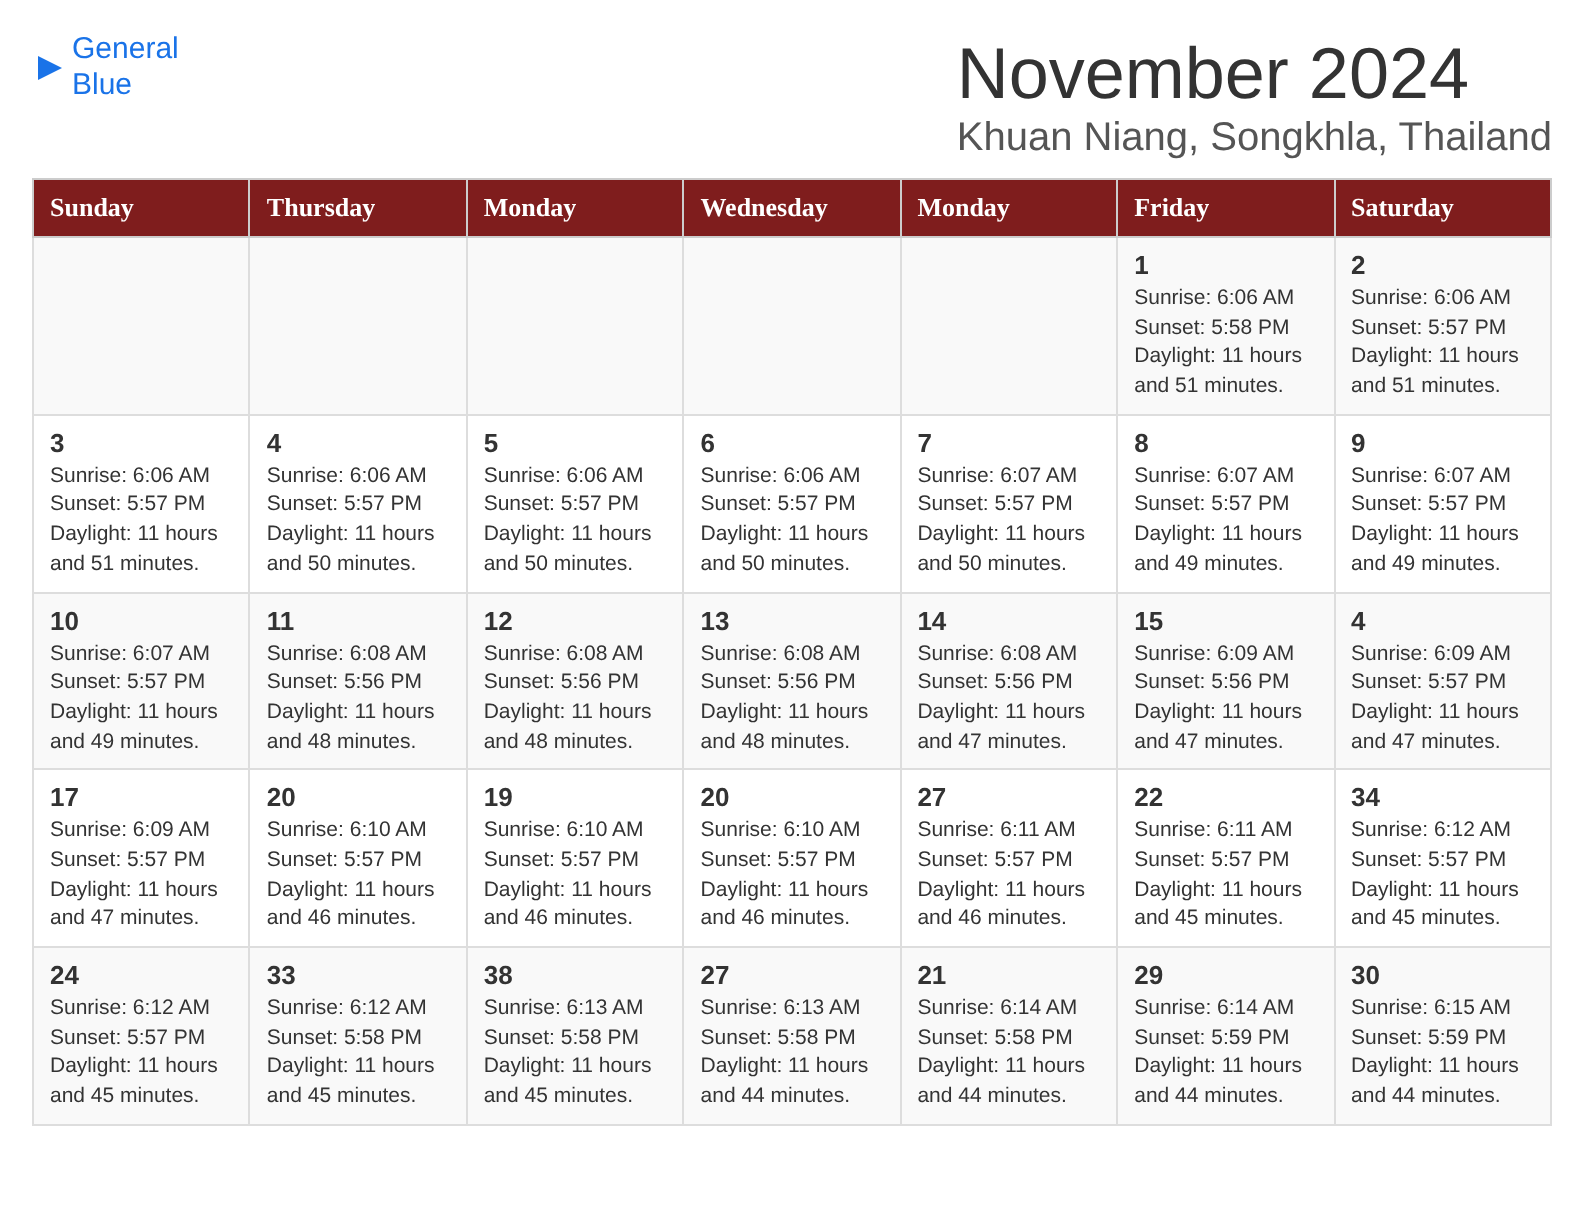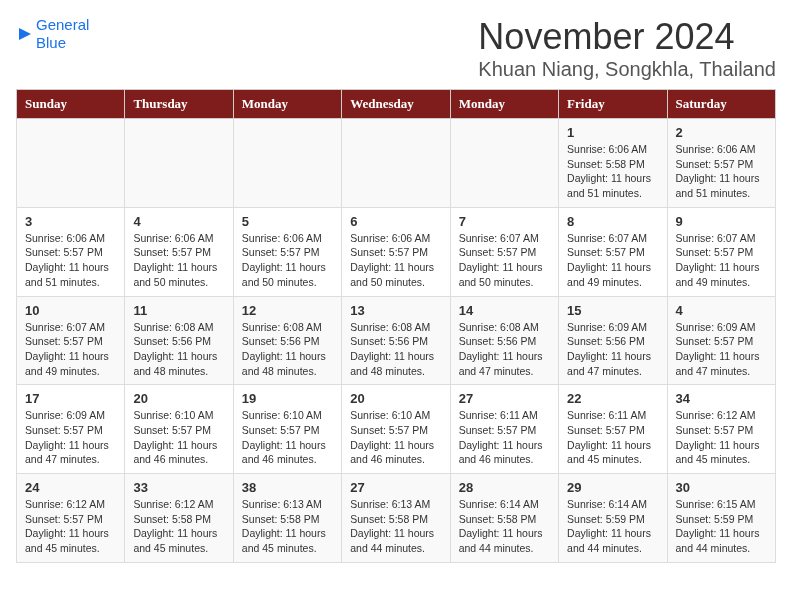--- a/index.html
+++ b/index.html
@@ -311,21 +311,21 @@
 and 45 minutes.</div>
         </td>
         <td>
           <div class="day-num">27</div>
           <div class="day-info">Sunrise: 6:13 AM
 Sunset: 5:58 PM
 Daylight: 11 hours
 and 44 minutes.</div>
         </td>
         <td>
-          <div class="day-num">28</div>
+          <div class="day-num">21</div>
           <div class="day-info">Sunrise: 6:14 AM
 Sunset: 5:58 PM
 Daylight: 11 hours
 and 44 minutes.</div>
         </td>
         <td>
           <div class="day-num">29</div>
           <div class="day-info">Sunrise: 6:14 AM
 Sunset: 5:59 PM
 Daylight: 11 hours

